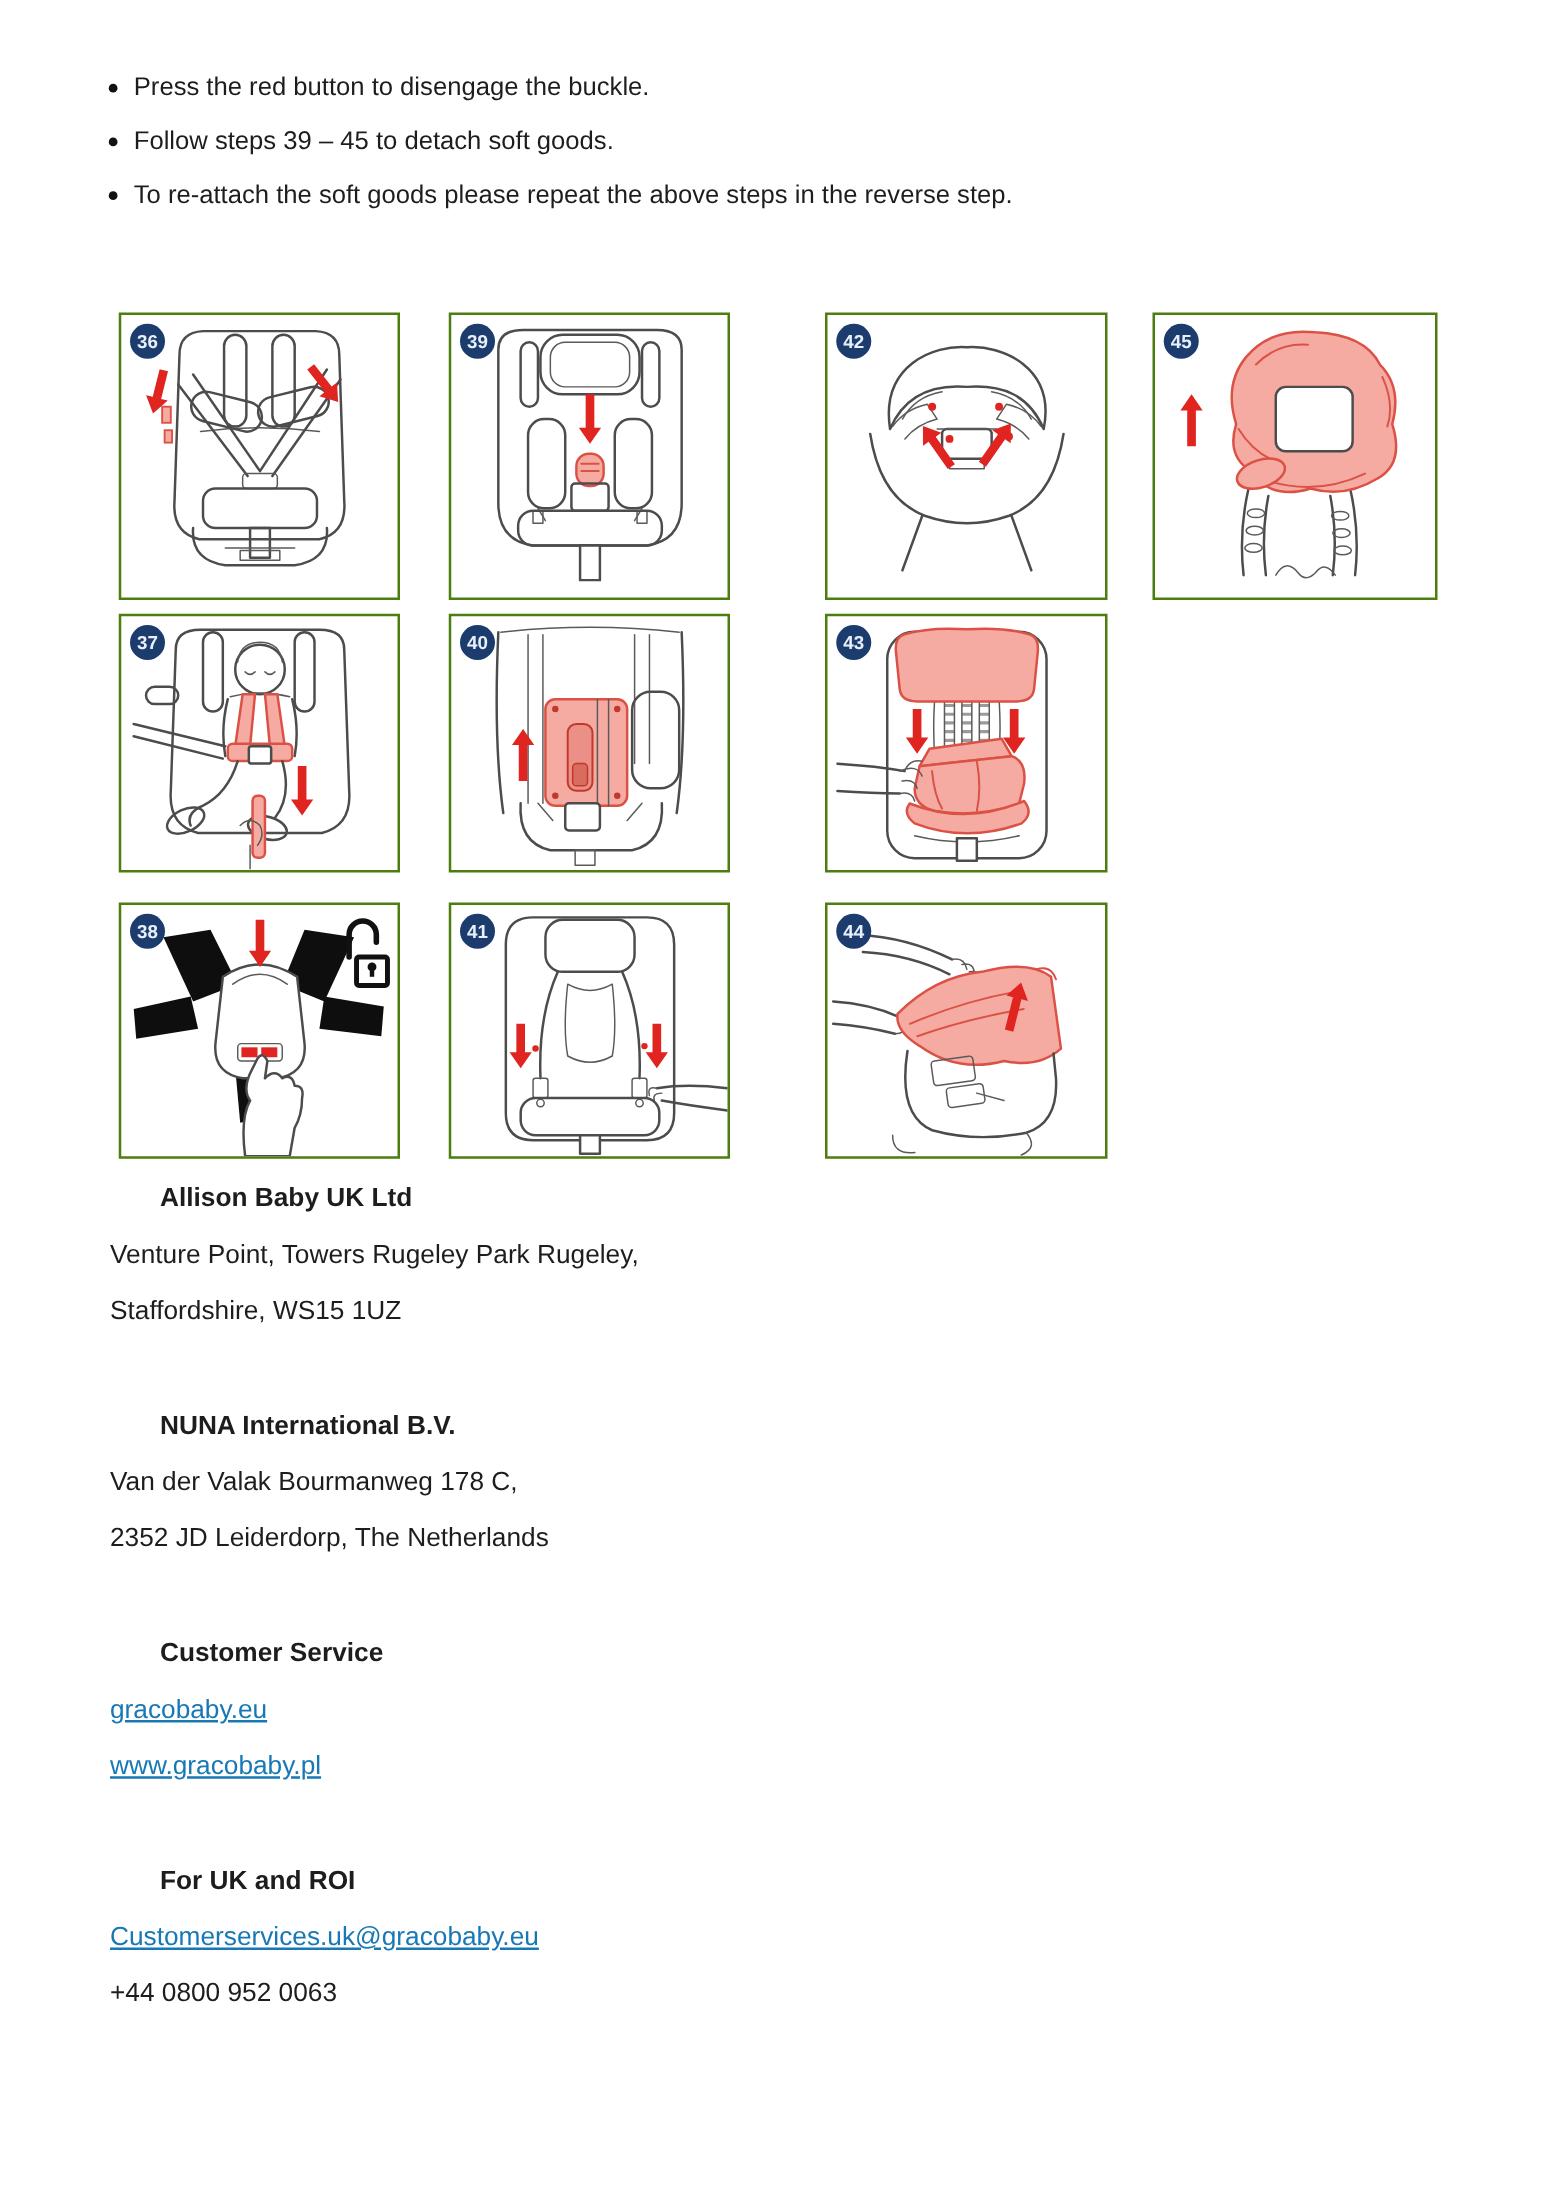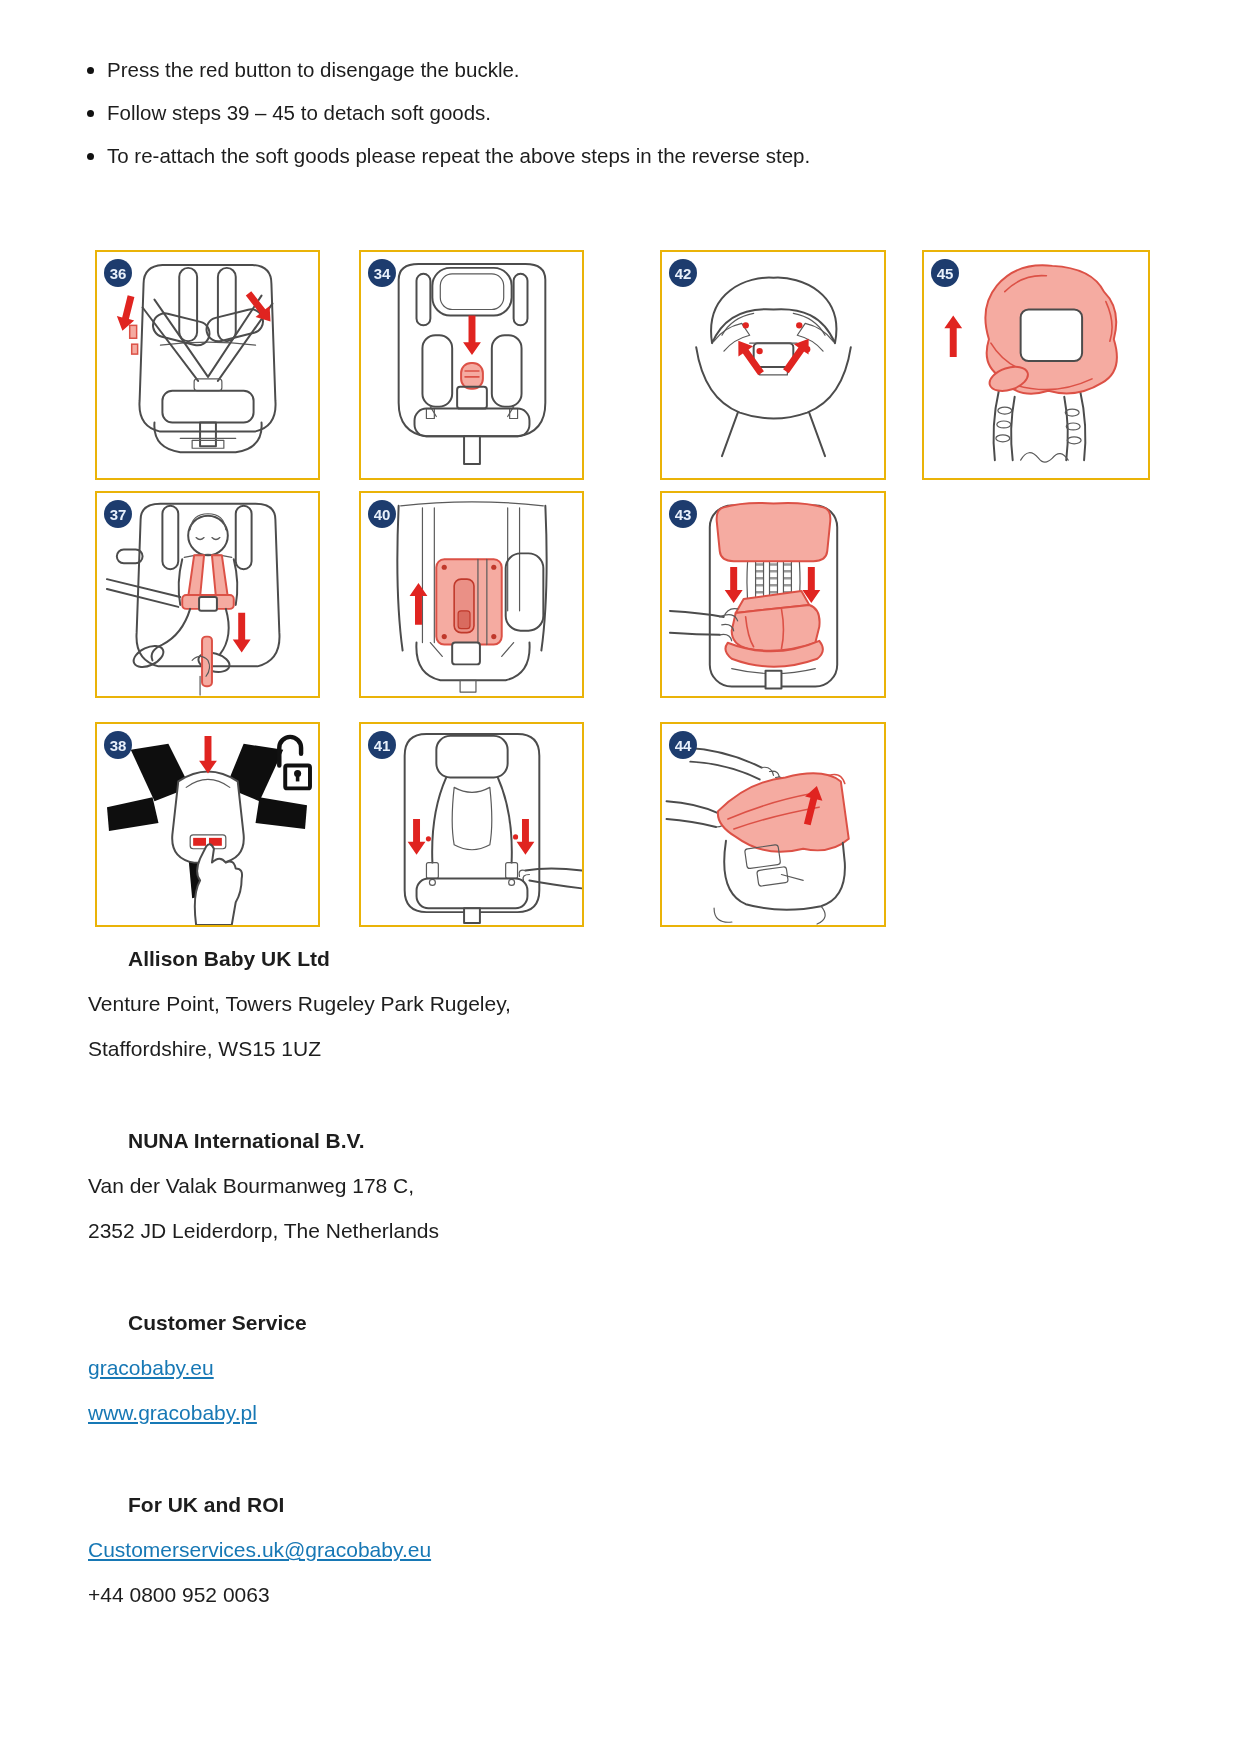--- a/index.html
+++ b/index.html
@@ -5,21 +5,21 @@
   * { margin:0; padding:0; box-sizing:border-box; }
   body { background:#ffffff; font-family:"Liberation Sans", sans-serif; }
   .page { position:relative; width:1240px; height:1637px; background:#ffffff; overflow:hidden; color:#1c1c1c; }
 
   
   .bullets { position:absolute; left:84px; top:58px; list-style:none; }
   .bullets li { position:relative; padding-left:23px; font-size:20.5px; line-height:24px; margin-bottom:19px; color:#1d1d1d; }
   .bullets li::before { content:""; position:absolute; left:3px; top:9px; width:7px; height:7px; border-radius:50%; background:#111; }
 
   
-  .fig { position:absolute; border:2px solid #eab308; background:#fff; }
+  .fig { position:absolute; border:2px solid #4d7c0f; background:#fff; }
   .fig svg { position:absolute; left:0; top:0; width:100%; height:100%; }
   .badge { position:absolute; left:7px; top:7px; width:28px; height:28px; border-radius:50%;
            background:#1d3c6e; color:#e8f0fb; font-weight:bold; font-size:15px;
            display:flex; align-items:center; justify-content:center; z-index:2; }
 
   
   .contact { position:absolute; left:88px; top:936px; width:980px; font-size:21px; color:#1d1d1d; }
   .contact p { height:45px; line-height:45px; white-space:nowrap; }
   .contact .b { font-weight:bold;margin-left:40px; }
   .contact .gap { height:47px; }
@@ -66,21 +66,21 @@
       </g>
       <g transform="rotate(-38 164 56)">
         <polygon class="red" points="160.5,38 167.5,38 167.5,61 173,61 164,74 155,61 160.5,61"></polygon>
       </g>
       <rect x="33" y="74" width="7" height="13" fill="#f5aba1" stroke="#dc5146" stroke-width="1.5"></rect>
       <rect x="35" y="93" width="6" height="10" fill="#f5aba1" stroke="#dc5146" stroke-width="1.5"></rect>
     </svg>
   </div>
 
   <div class="fig" style="left:359px;top:250px;width:225px;height:230px">
-    <span class="badge">34</span>
+    <span class="badge">39</span>
     <svg viewBox="0 0 223 228">
       <path class="ln" d="M38,28 Q38,12 58,12 L166,12 Q186,12 186,28 L186,152 Q186,182 158,186 L66,186 Q38,182 38,152 Z"></path>
       <rect class="ln" x="72" y="16" width="80" height="48" rx="18"></rect>
       <rect class="lnt" x="80" y="22" width="64" height="36" rx="12"></rect>
       <rect class="ln" x="56" y="22" width="14" height="52" rx="7"></rect>
       <rect class="ln" x="154" y="22" width="14" height="52" rx="7"></rect>
       <rect class="ln" x="62" y="84" width="30" height="72" rx="13"></rect>
       <rect class="ln" x="132" y="84" width="30" height="72" rx="13"></rect>
       <rect class="lnt" x="66" y="158" width="8" height="10"></rect>
       <rect class="lnt" x="150" y="158" width="8" height="10"></rect>

